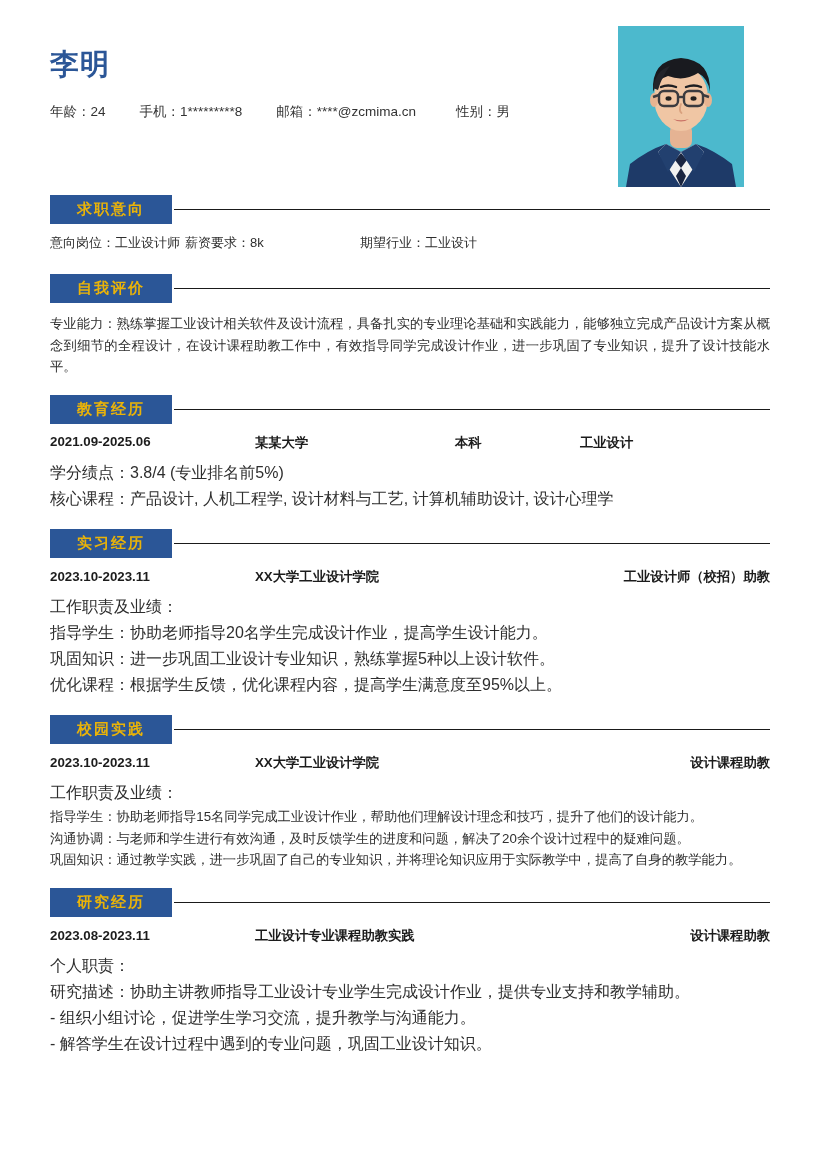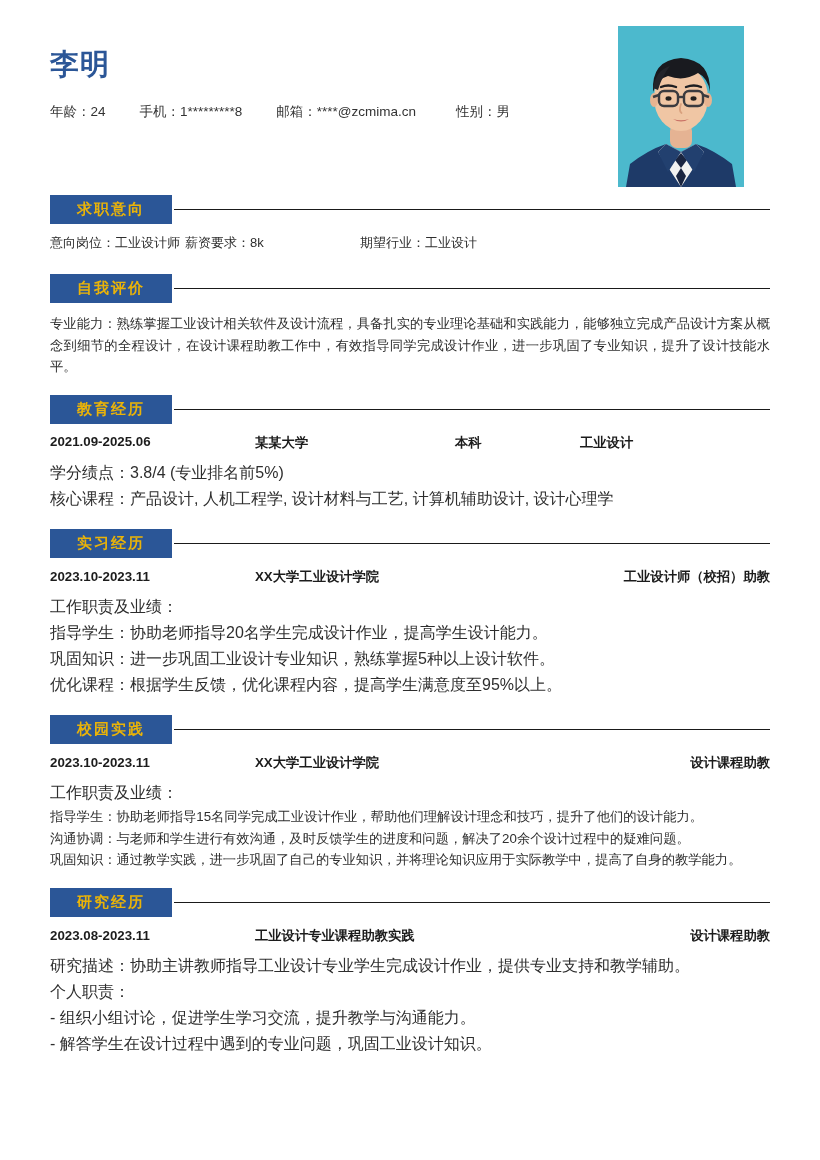--- a/index.html
+++ b/index.html
@@ -278,19 +278,19 @@
     <div class="sec-head">
       <div class="sec-chip">研究经历</div>
       <div class="sec-rule"></div>
     </div>
     <div class="exp-row">
       <span class="exp-date">2023.08-2023.11</span>
       <span class="exp-org">工业设计专业课程助教实践</span>
       <span class="exp-role">设计课程助教</span>
     </div>
     <div class="gap-sm"></div>
+    <div class="line">个人职责：</div>
     <div class="line">研究描述：协助主讲教师指导工业设计专业学生完成设计作业，提供专业支持和教学辅助。</div>
-    <div class="line">个人职责：</div>
     <div class="line">- 组织小组讨论，促进学生学习交流，提升教学与沟通能力。</div>
     <div class="line">- 解答学生在设计过程中遇到的专业问题，巩固工业设计知识。</div>
   </div>
 
 </div>
 
 </body></html>

